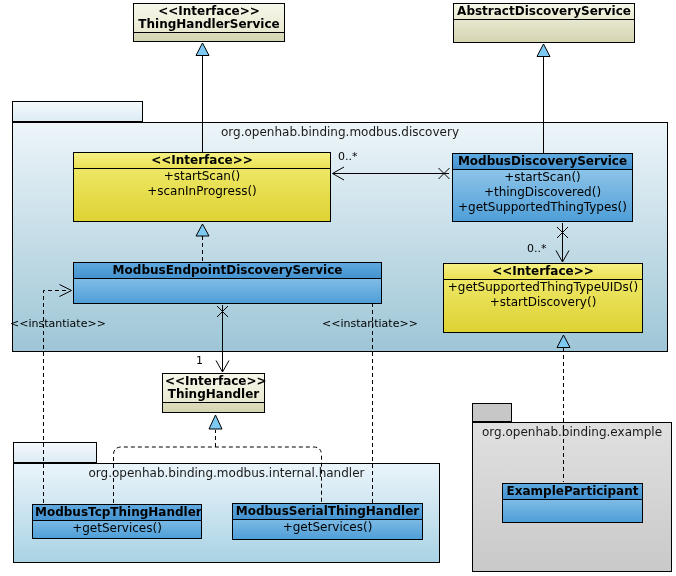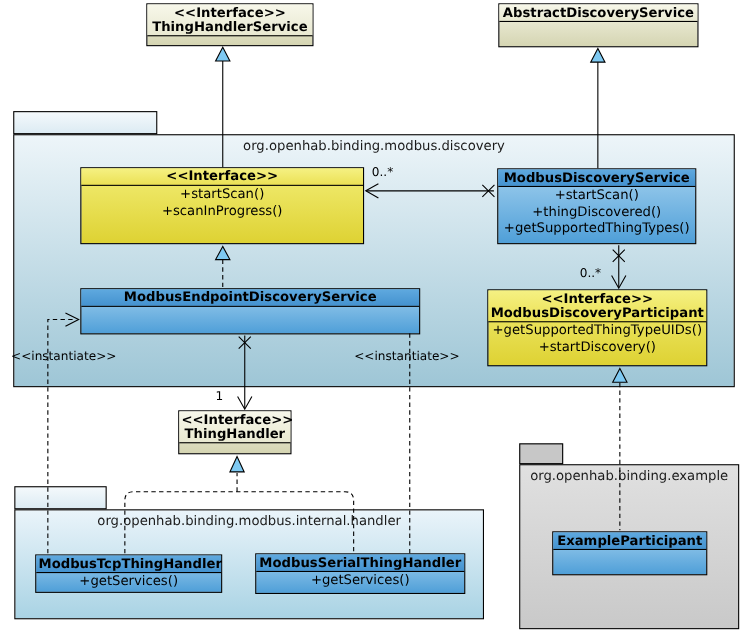--- a/index.html
+++ b/index.html
@@ -157,21 +157,20 @@
 
   <div class="cls blue" style="left:73px;top:262px;width:309px;height:42px;">
     <div class="hdr">
       <div class="l">ModbusEndpointDiscoveryService</div>
     </div>
   </div>
 
   <div class="cls yellow" style="left:443px;top:263px;width:200px;height:70px;">
     <div class="hdr">
       <div class="l">&lt;&lt;Interface&gt;&gt;</div>
-      <div class="l">ModbusDiscoveryParticipant</div>
     </div>
     <div class="m">+getSupportedThingTypeUIDs()</div>
     <div class="m">+startDiscovery()</div>
   </div>
 
   <div class="cls tan" style="left:162px;top:373px;width:103px;height:40px;">
     <div class="hdr">
       <div class="l">&lt;&lt;Interface&gt;&gt;</div>
       <div class="l">ThingHandler</div>
     </div>

